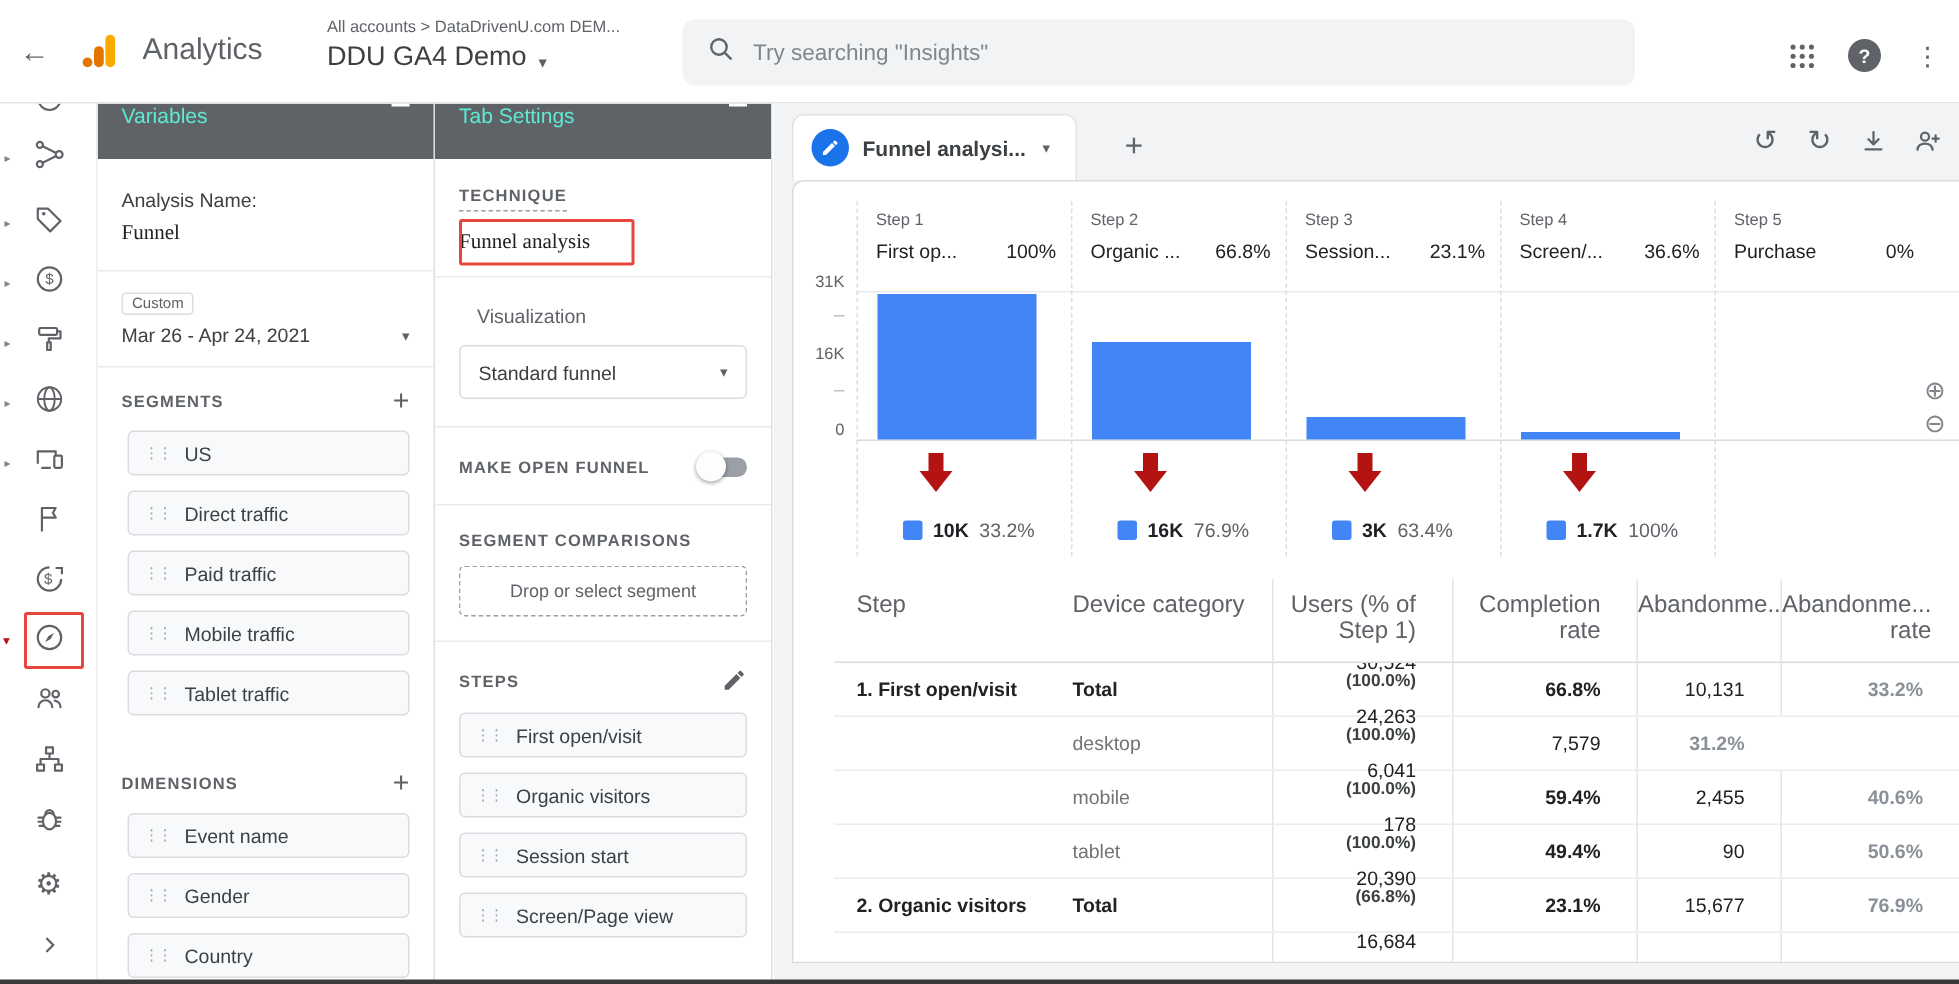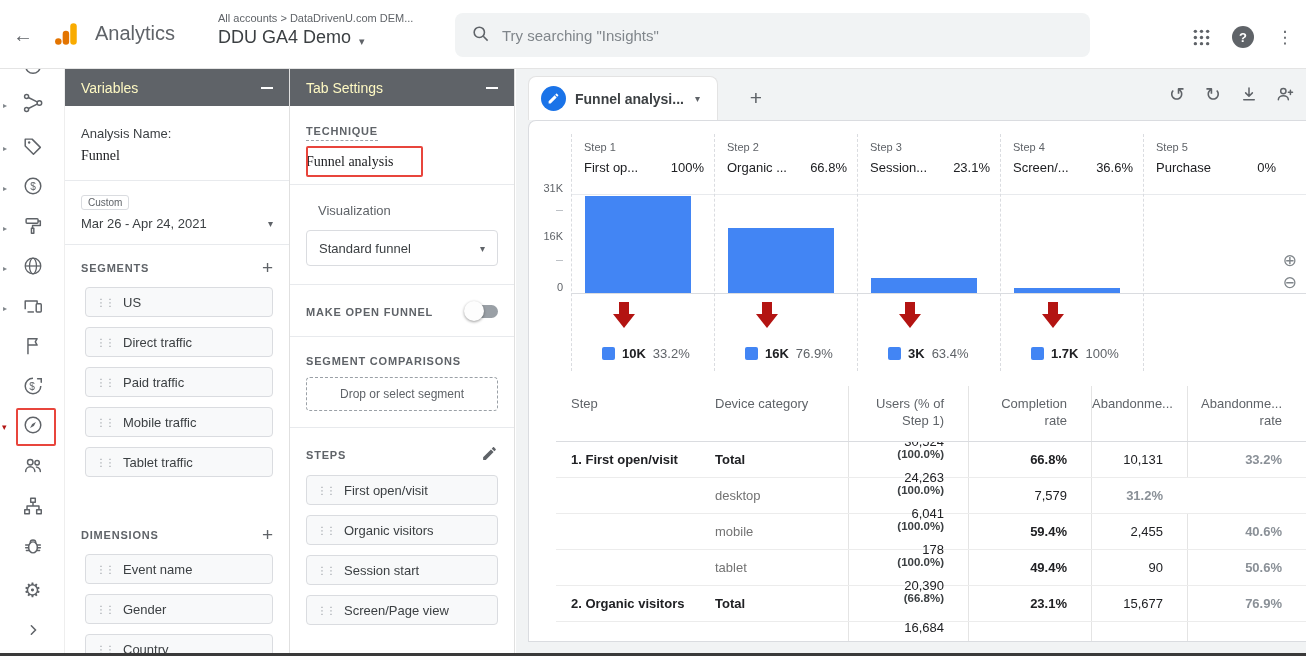--- a/index.html
+++ b/index.html
@@ -28,21 +28,21 @@
   .rail { position:absolute; left:0; top:69px; bottom:0; width:65px; background:#fff; border-right:1px solid #eeeeee; overflow:hidden; z-index:5; }
   .ritem { position:absolute; left:0; width:65px; height:36px; display:flex; align-items:center; justify-content:center; cursor:pointer; }
   .ritem .exp { position:absolute; left:3px; font-size:8px; color:#80868b; }
   .ritem .exp-red { position:absolute; left:2px; font-size:9px; color:#b31412; }
   .gear-glyph { font-size:20px; color:#5f6368; line-height:1; }
 
   
   .panel { position:absolute; top:69px; bottom:0; background:#fff; border-right:1px solid #e0e0e0; }
   .vars { left:65px; width:225px; }
   .tabset { left:290px; width:225px; }
-  .phead { height:37px; background:#5f6368; color:#fef9c3; display:flex; align-items:center; padding:0 16px; font-size:14px; }
+  .phead { height:37px; background:#5f6368; color:#5eead4; display:flex; align-items:flex-start; padding:0 16px; font-size:14px; }
   .min-ic { margin-left:auto; width:12px; height:2px; background:#fff; cursor:pointer; }
   .plabel { font-size:13px; color:#3c4043; }
   .pvalue { font-size:14px; color:#202124;font-family:Liberation Serif, serif; }
   .sect { display:flex; align-items:center; margin:0 16px; }
   .sect .cap { font-size:11px; letter-spacing:.8px; color:#5f6368; font-weight:bold; }
   .plus-btn { margin-left:auto; font-size:19px; color:#5f6368; background:none; border:none; cursor:pointer; line-height:1; }
   .chip { height:30px; margin:10px 16px 0 20px; background:#f8f9fa; border:1px solid #dadce0; border-radius:4px; display:flex; align-items:center; padding:0 10px; font-size:13px; color:#3c4043; cursor:grab; }
   .chip .drag { font-size:10px; color:#9aa0a6; letter-spacing:-1px; margin-right:9px; }
   .pdiv { border:none; border-top:1px solid #e8eaed; }
   .dotted-u { display:inline-block; border-bottom:1px dashed #9aa0a6; padding-bottom:3px; }
@@ -82,21 +82,21 @@
   .f-legend { position:absolute; top:212px; left:30px; display:flex; align-items:center; gap:7px; }
   .sq { width:13px; height:13px; border-radius:2px; background:#4285f4; flex:none; }
   .lg-count { font-size:13px; font-weight:bold; color:#202124; }
   .lg-rate { font-size:13px; color:#5f6368; }
   .zoomcol { position:absolute; right:9px; top:118px; display:flex; flex-direction:column; gap:5px; }
   .zoomcol span { font-size:17px; color:#80868b; cursor:pointer; line-height:1; }
 
   
   .gtable { position:absolute; left:27px; right:0; top:265px; }
   .grow, .ghead { display:grid; grid-template-columns:155px 137px 120px 123px 96px 1fr; }
-  .ghead { position:relative; z-index:5; background:#fff; height:56px; border-bottom:1px solid #dadce0; font-size:13px; color:#5f6368; }
+  .ghead { position:relative; z-index:5; background:#fff; height:56px; border-bottom:1px solid #dadce0; font-size:16px; color:#5f6368; }
   .ghead > div { padding-top:9px; line-height:17px; }
   .grow { height:36px; border-bottom:1px solid #ececec; align-items:center; font-size:13px; }
   .c-step { padding-left:15px; font-weight:bold; color:#202124; }
   .c-dev  { padding-left:4px; color:#737373; }
   .c-dev.bold { font-weight:bold; color:#202124; }
   .c-num { text-align:right; padding-right:24px; }
   .bl { border-left:1px solid #e4e4e4; height:100%; display:flex; flex-direction:column; justify-content:center; }
   .ghead .bl { justify-content:flex-start; }
   .c-users { overflow:visible; }
   .users-inner { transform:translateY(-12px); text-align:right; padding-right:24px; }
@@ -302,21 +302,21 @@
       <span>Paid traffic</span>
     </div>
   <div class="chip">
       <span class="drag">⋮⋮</span>
       <span>Mobile traffic</span>
     </div>
   <div class="chip">
       <span class="drag">⋮⋮</span>
       <span>Tablet traffic</span>
     </div>
-  <div class="sect" style="margin-top:48px">
+  <div class="sect" style="margin-top:36px">
     <span class="cap">DIMENSIONS</span>
     <button class="plus-btn">+</button>
   </div>
   <div class="chip">
       <span class="drag">⋮⋮</span>
       <span>Event name</span>
     </div>
   <div class="chip">
       <span class="drag">⋮⋮</span>
       <span>Gender</span>

